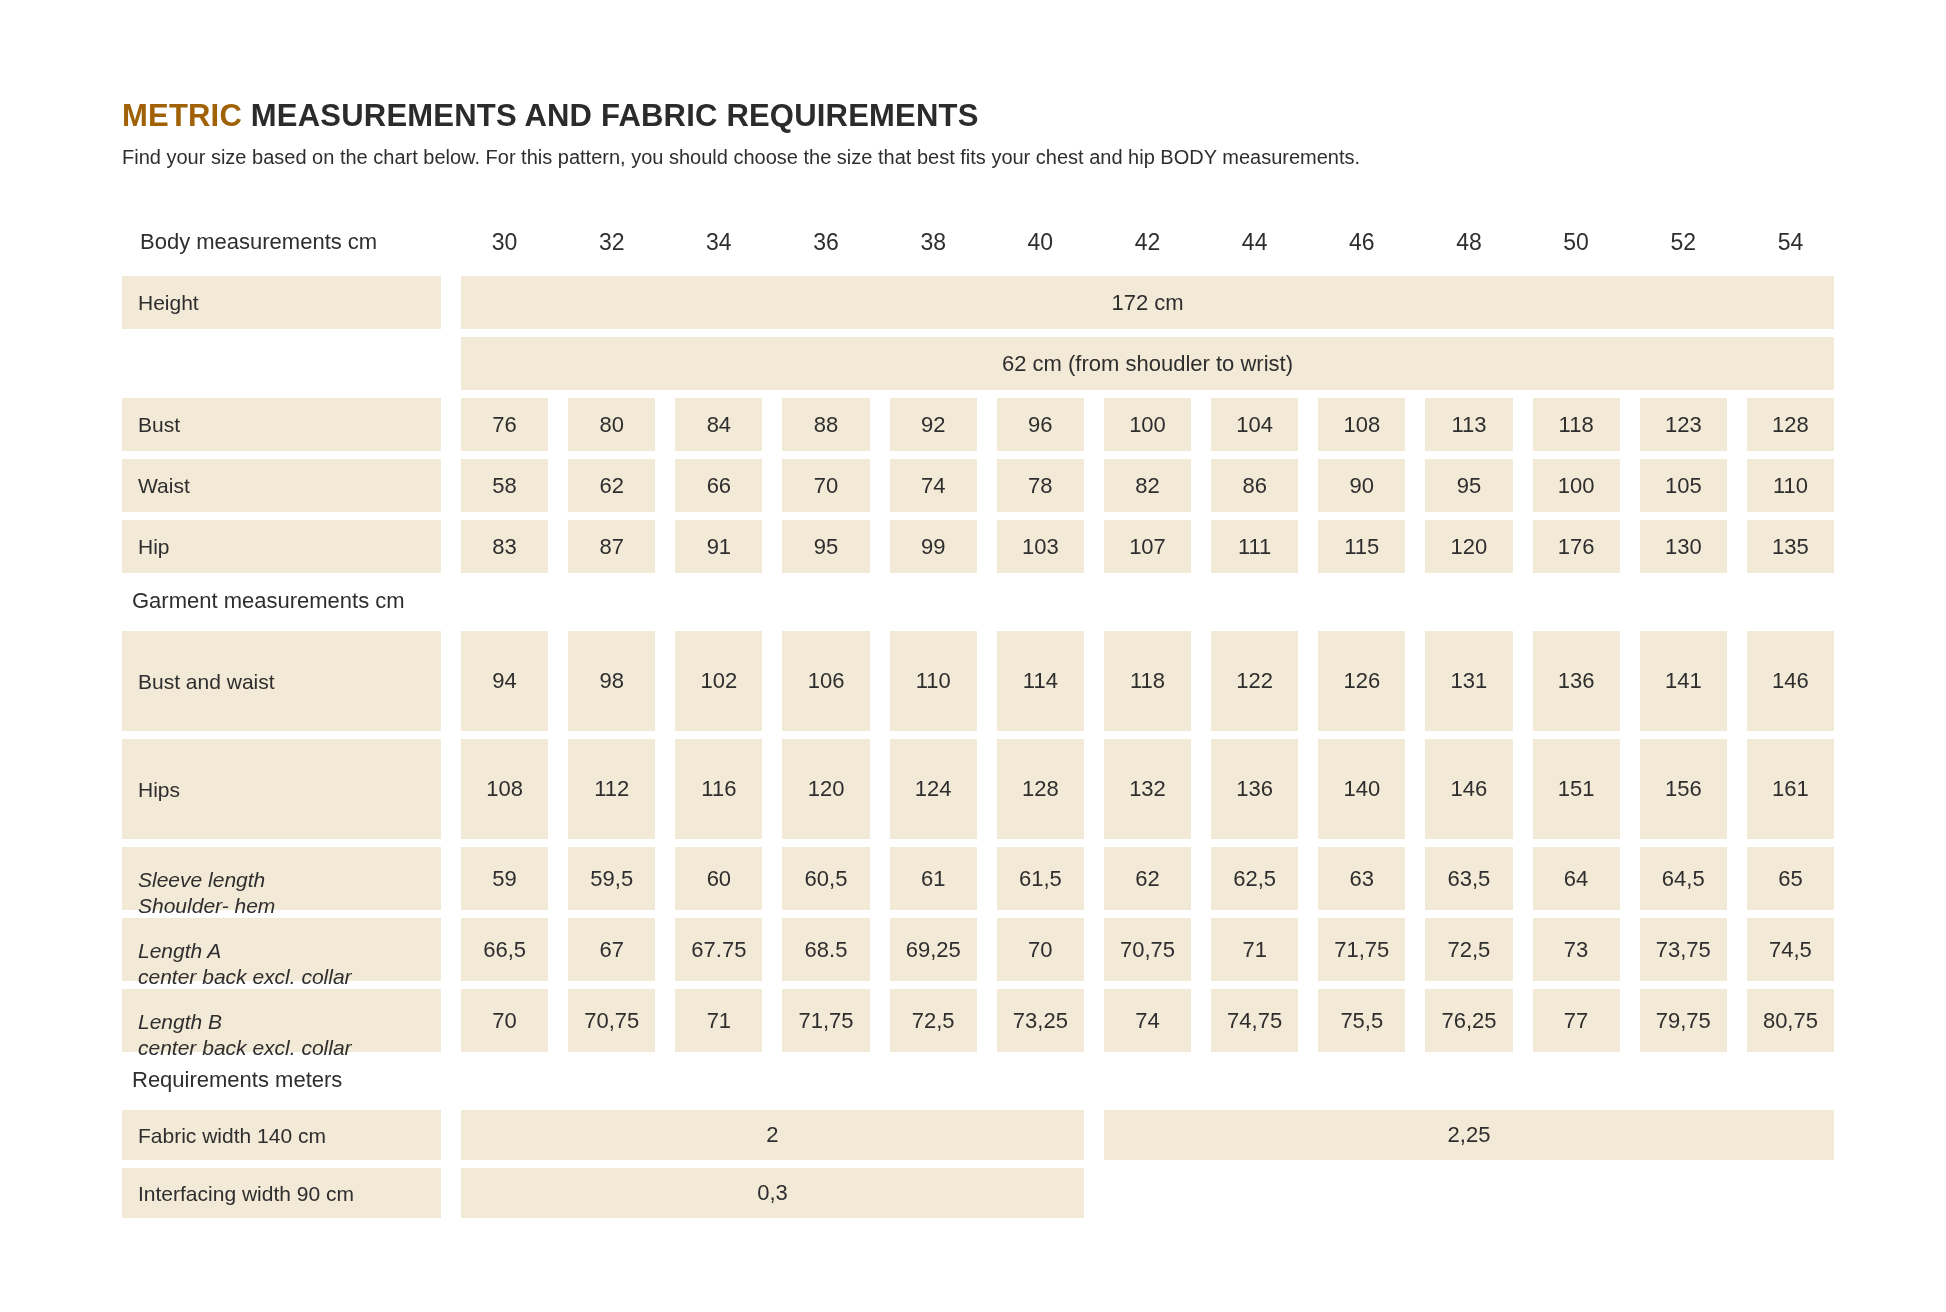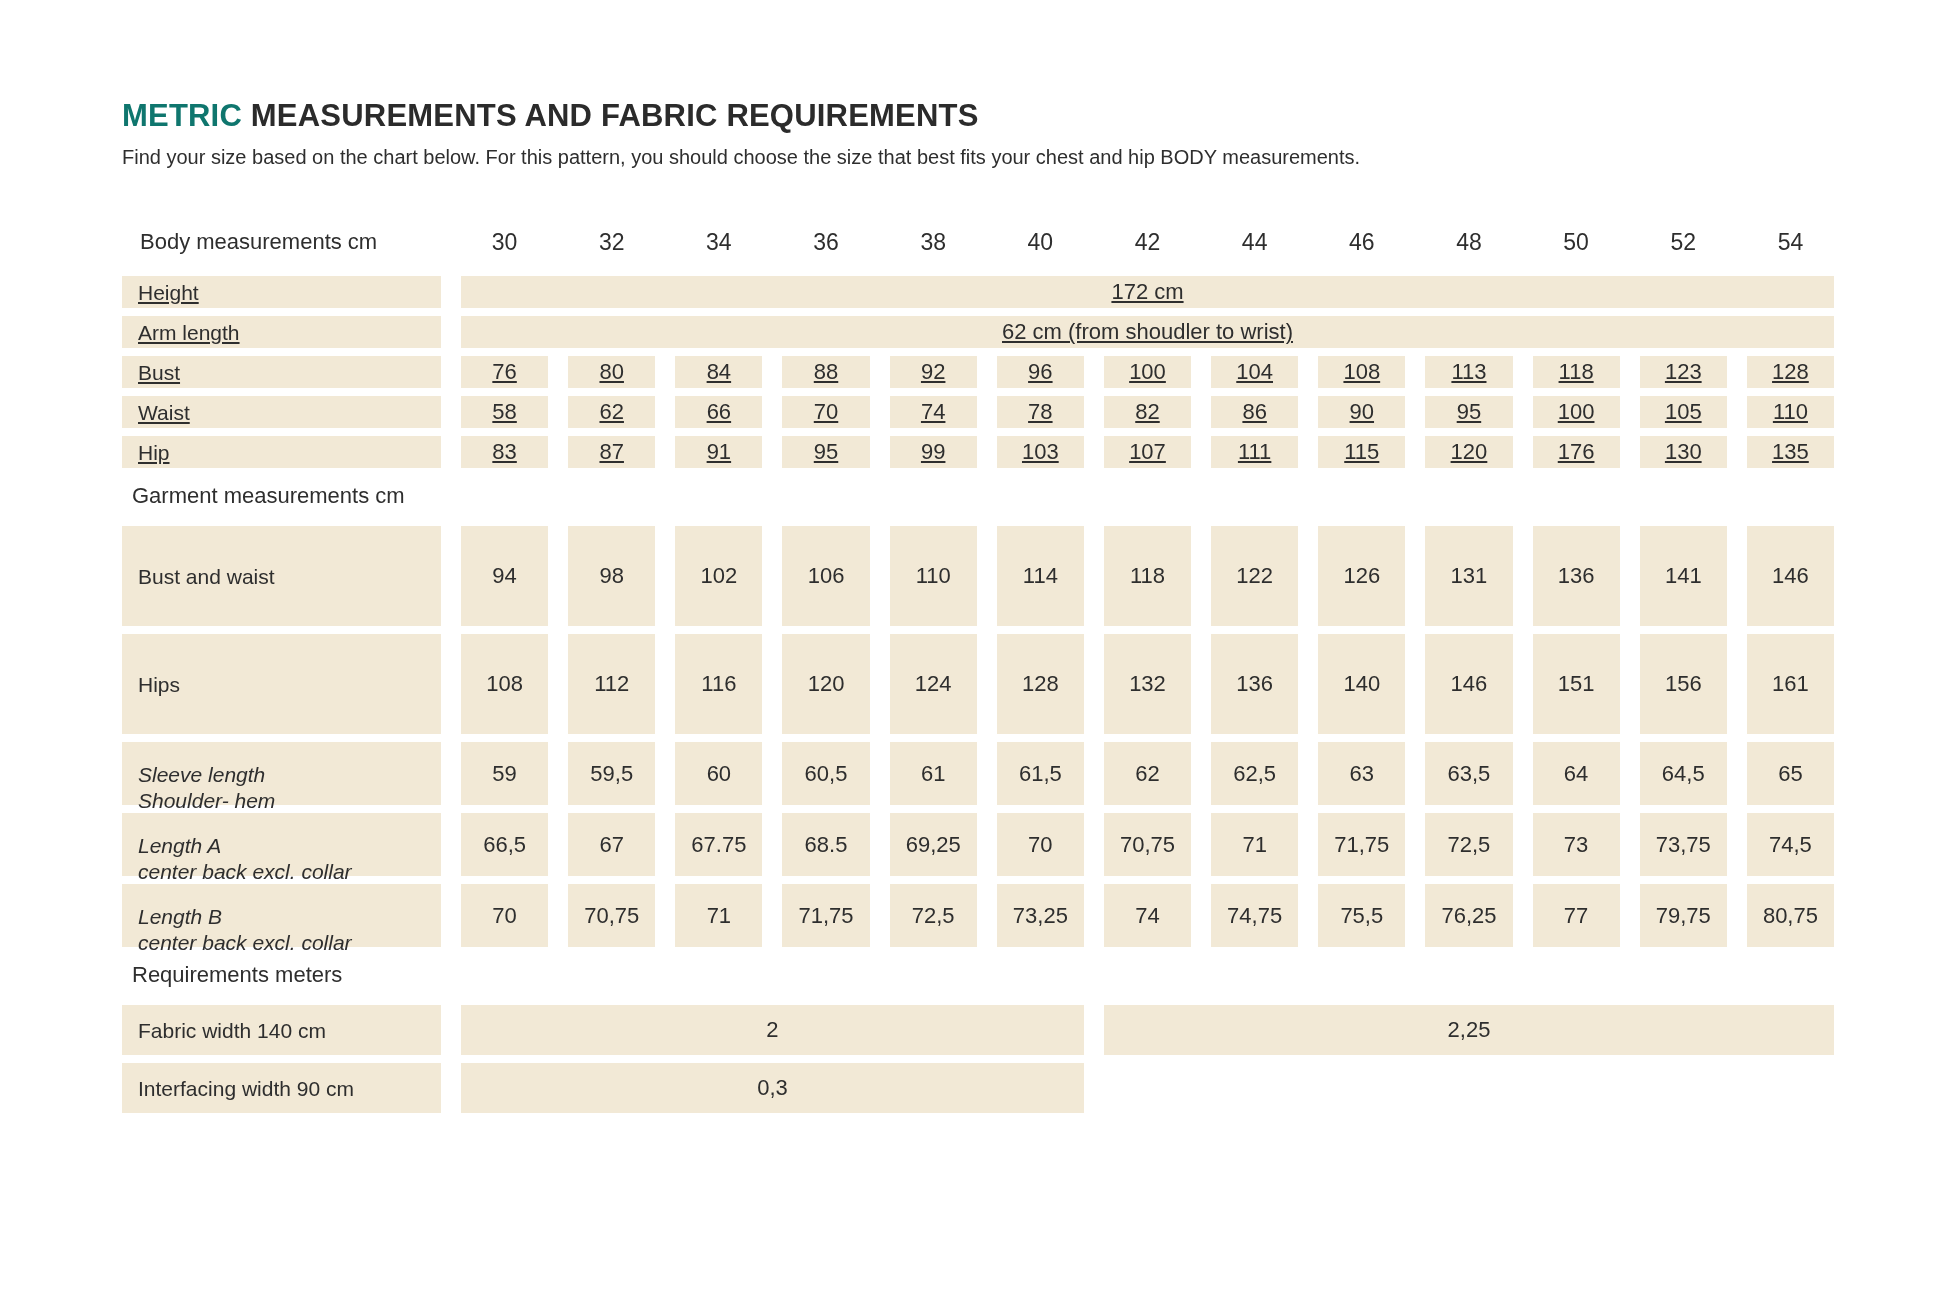--- a/index.html
+++ b/index.html
@@ -22,21 +22,21 @@
     top: 98px;
     width: 1712px;
   }
   .title {
     font-size: 31px;
     font-weight: 700;
     letter-spacing: 0.2px;
     color: #2b2b2b;
     white-space: nowrap;
   }
-  .title .accent { color: #0f766e; }
+  .title .accent { color: #a16207; }
   .subtitle {
     margin-top: 10px;
     font-size: 20px;
     line-height: 1.32;
     max-width: 1300px;
     color: #2e2e2e;
   }
   .table-wrap { margin-top: 52px; }
   .trow {
     display: grid;
@@ -55,21 +55,21 @@
   }
   .cell.label {
     justify-content: flex-start;
     padding-left: 16px;
     font-size: 21px;
     line-height: 1.22;
     box-sizing: border-box;
   }
   .cell.plain { background: transparent; }
   .h40 { height: 40px; }
-  .h47 { height: 32px; text-decoration: underline; }
+  .h47 { height: 53px; }
   .h57 { height: 50px; }
   .h63 { height: 63px; }
   .h80 { height: 100px; }
   .header-row .cell { background: transparent; font-size: 23px; }
   .header-row .cell.label { font-size: 22px; padding-left: 18px; }
   .section-row {
     height: 40px;
     display: flex;
     align-items: center;
     padding-left: 10px;
@@ -108,21 +108,20 @@
           <div class="cell h40 plain">48</div>
           <div class="cell h40 plain">50</div>
           <div class="cell h40 plain">52</div>
           <div class="cell h40 plain">54</div>
         </div>
         <div class="trow">
           <div class="cell label h47">Height</div>
           <div class="cell span-all h47">172 cm</div>
         </div>
         <div class="trow">
-          <div class="cell label h47">Arm length</div>
           <div class="cell span-all h47">62 cm (from shoudler to wrist)</div>
         </div>
         <div class="trow">
           <div class="cell label h47">Bust</div>
           <div class="cell h47">76</div>
           <div class="cell h47">80</div>
           <div class="cell h47">84</div>
           <div class="cell h47">88</div>
           <div class="cell h47">92</div>
           <div class="cell h47">96</div>

